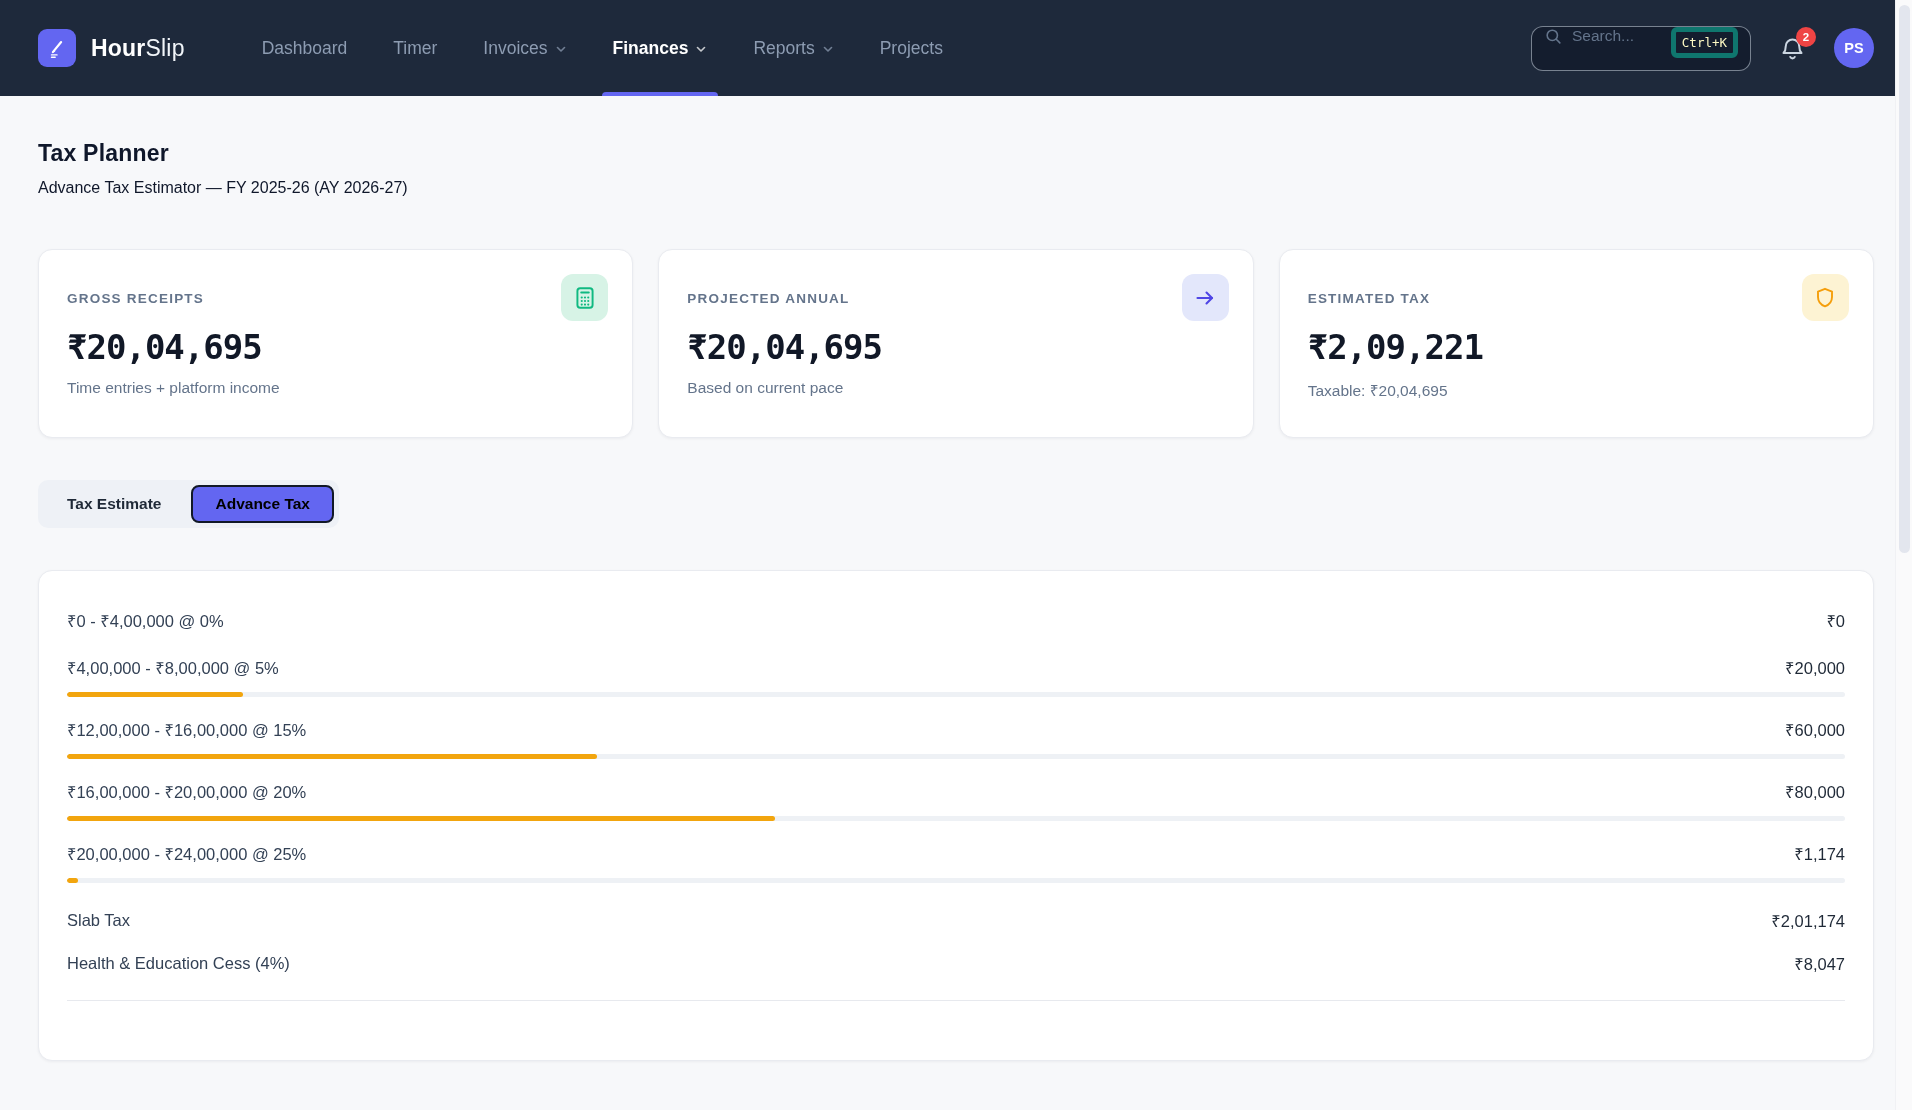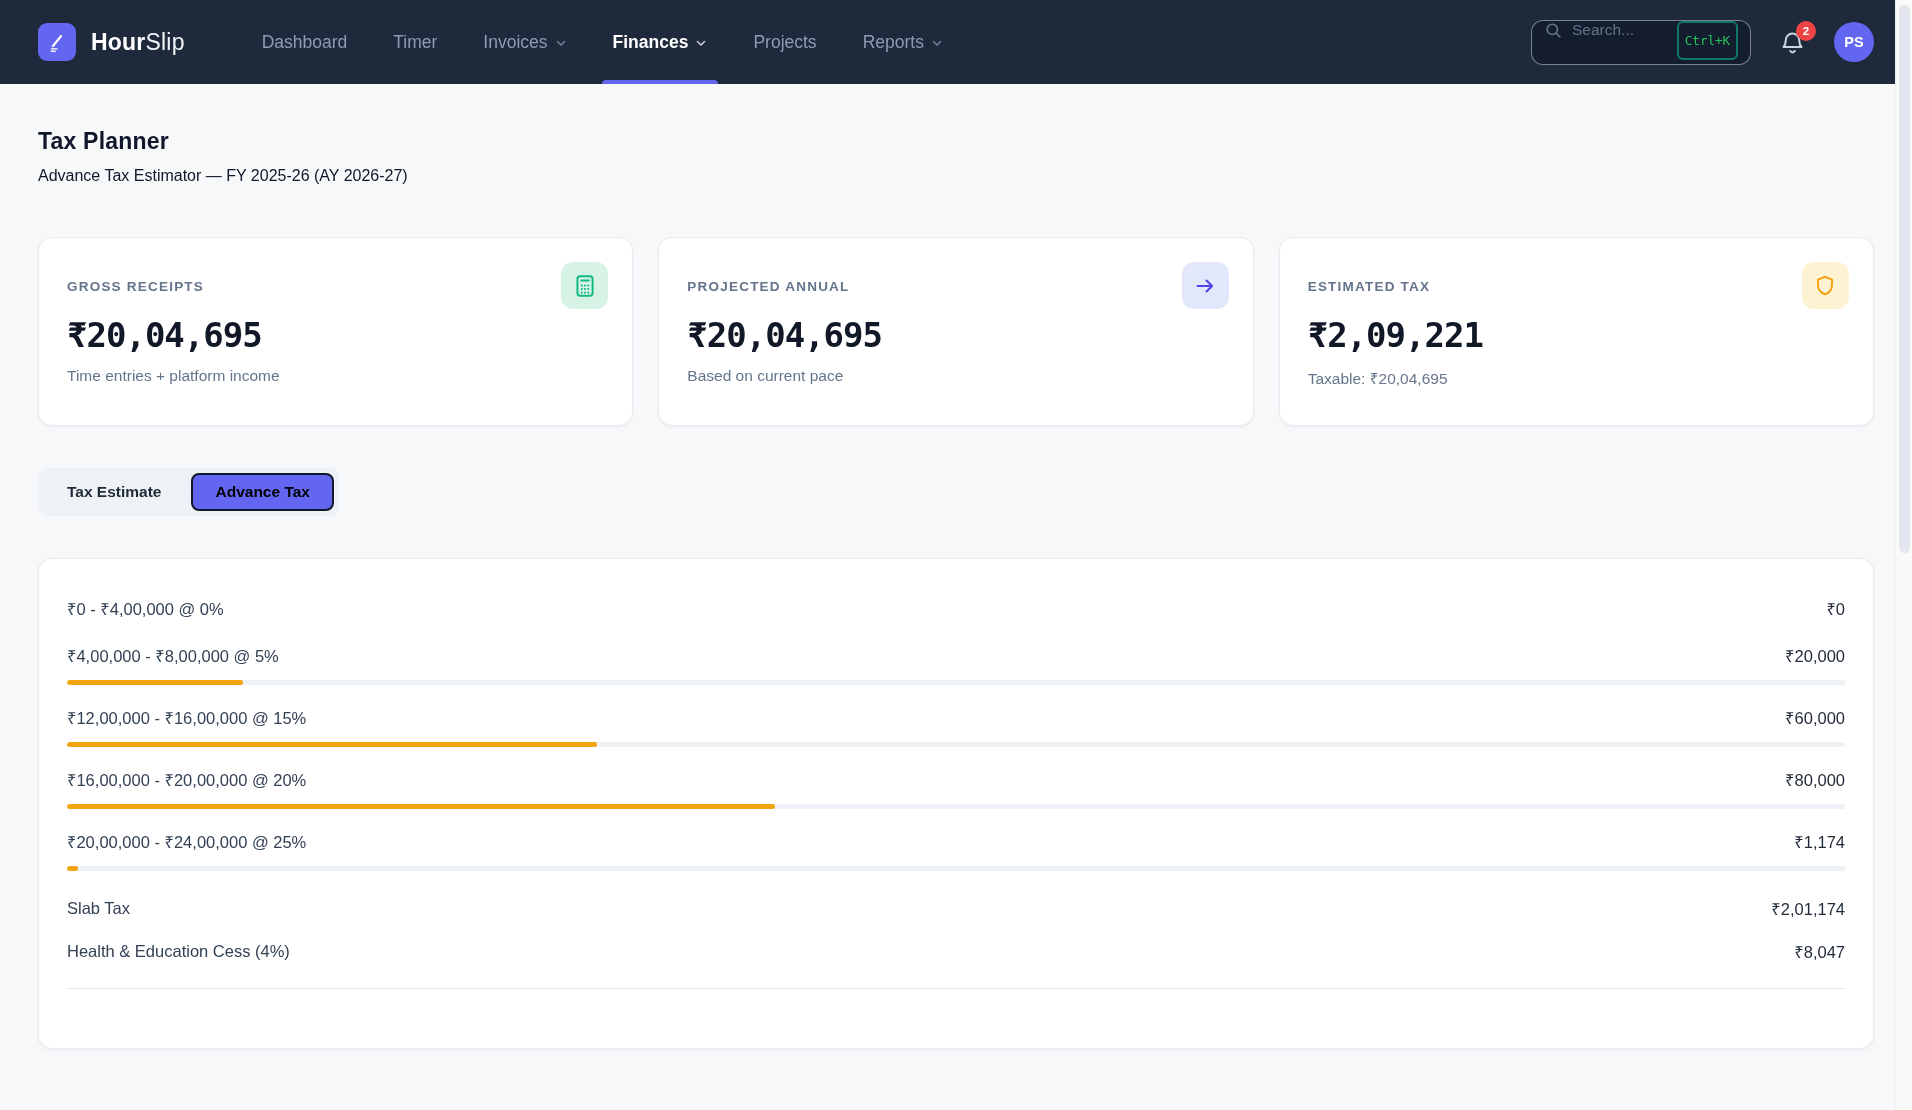--- a/index.html
+++ b/index.html
@@ -5,21 +5,21 @@
   * { box-sizing: border-box; margin: 0; padding: 0; }
   html, body {
     width: 1912px; height: 1110px;
     overflow: hidden;
     background: #f7f8fa;
     font-family: "Liberation Sans", sans-serif;
   }
 
   
   .navbar {
-    height: 84px; background: #1e293b;
+    height: 96px; background: #1e293b;
     display: flex; align-items: center;
     padding: 0 38px; position: relative;
   }
   .brand { display: flex; align-items: center; gap: 15px; cursor: pointer; }
   .logo {
     width: 38px; height: 38px; border-radius: 9px;
     background: #6366f1; display: flex; align-items: center; justify-content: center;
   }
   .brand-name { font-size: 23px; color: #ffffff; letter-spacing: .2px; }
   .brand-name .bold { font-weight: 800; }
@@ -42,23 +42,23 @@
     width: 220px; height: 45px; border: 1px solid rgba(203,213,225,.55);
     background: #141d2e; border-radius: 12px;
     display: flex; align-items: flex-start; padding: 0 12px; gap: 9px;
   }
   .searchbox input {
     flex: 1; min-width: 0; background: transparent; border: none; outline: none;
     color: #cbd5e1; font-size: 15.5px; font-family: "Liberation Sans", sans-serif;
   }
   .searchbox input::placeholder { color: #64748b; }
   .kbd {
-    border: 2px solid #0f766e; color: #22c55e; border-radius: 6px;
+    border: 5px solid #0f766e; color: #fef9c3; border-radius: 6px;
     font-family: "DejaVu Sans Mono", monospace; font-size: 12.5px;
-    padding: 10px 6px; white-space: nowrap;
+    padding: 3px 6px; white-space: nowrap;
   }
   .bell { position: relative; cursor: pointer; display: flex; }
   .bell-badge {
     position: absolute; top: -8px; right: -10px;
     width: 20px; height: 20px; border-radius: 50%;
     background: #ef4444; color: #fff; font-size: 11.5px; font-weight: 700;
     display: flex; align-items: center; justify-content: center;
   }
   .avatar {
     width: 40px; height: 40px; border-radius: 50%; background: #6366f1;
@@ -179,27 +179,27 @@
         </svg>
     </div>
     <div class="nav-item active">
       <span>Finances</span>
       <svg class="chev" width="12" height="12" viewBox="0 0 12 12" fill="none">
           <path d="M2.5 4.5 L6 8 L9.5 4.5" stroke="currentColor" stroke-width="1.6" stroke-linecap="round" stroke-linejoin="round"></path>
         </svg>
       <div class="nav-underline"></div>
     </div>
     <div class="nav-item">
-      <span>Projects</span>
-    </div>
-    <div class="nav-item">
       <span>Reports</span>
       <svg class="chev" width="12" height="12" viewBox="0 0 12 12" fill="none">
           <path d="M2.5 4.5 L6 8 L9.5 4.5" stroke="currentColor" stroke-width="1.6" stroke-linecap="round" stroke-linejoin="round"></path>
         </svg>
+    </div>
+    <div class="nav-item">
+      <span>Projects</span>
     </div>
   </nav>
 
   <div class="nav-right">
     <div class="searchbox">
       <svg width="19" height="19" viewBox="0 0 24 24" fill="none">
           <circle cx="10.5" cy="10.5" r="6.5" stroke="#64748b" stroke-width="2"></circle>
           <path d="M15.5 15.5 L20 20" stroke="#64748b" stroke-width="2" stroke-linecap="round"></path>
         </svg>
       <input type="text" placeholder="Search..." style="">

